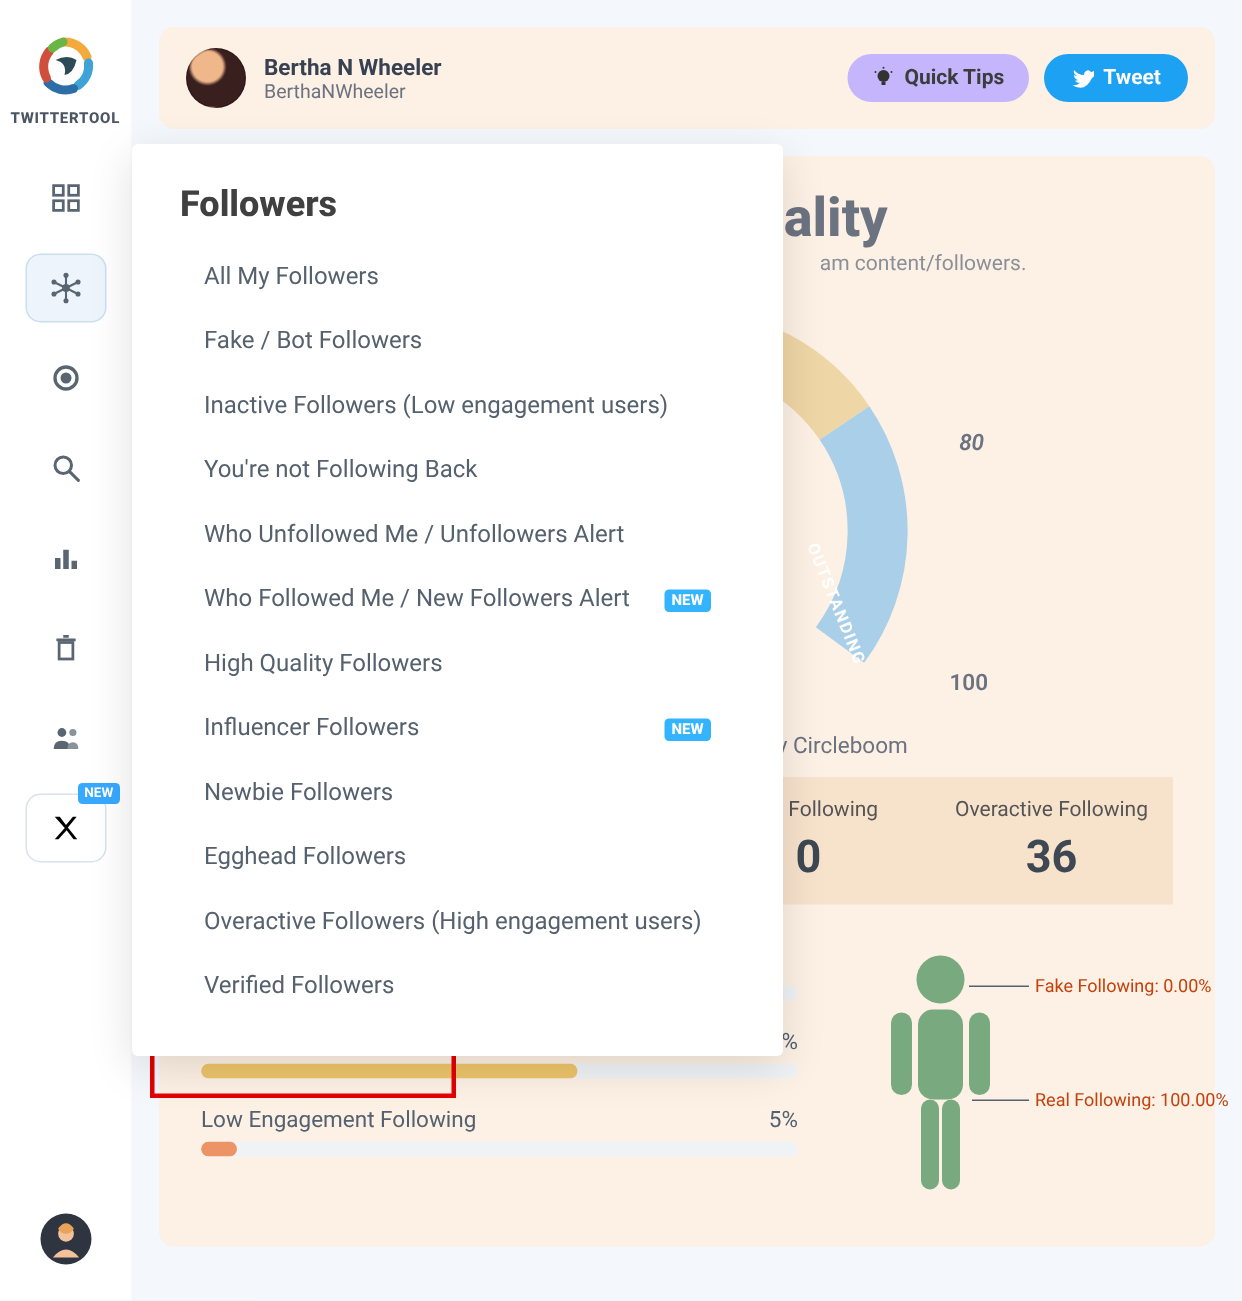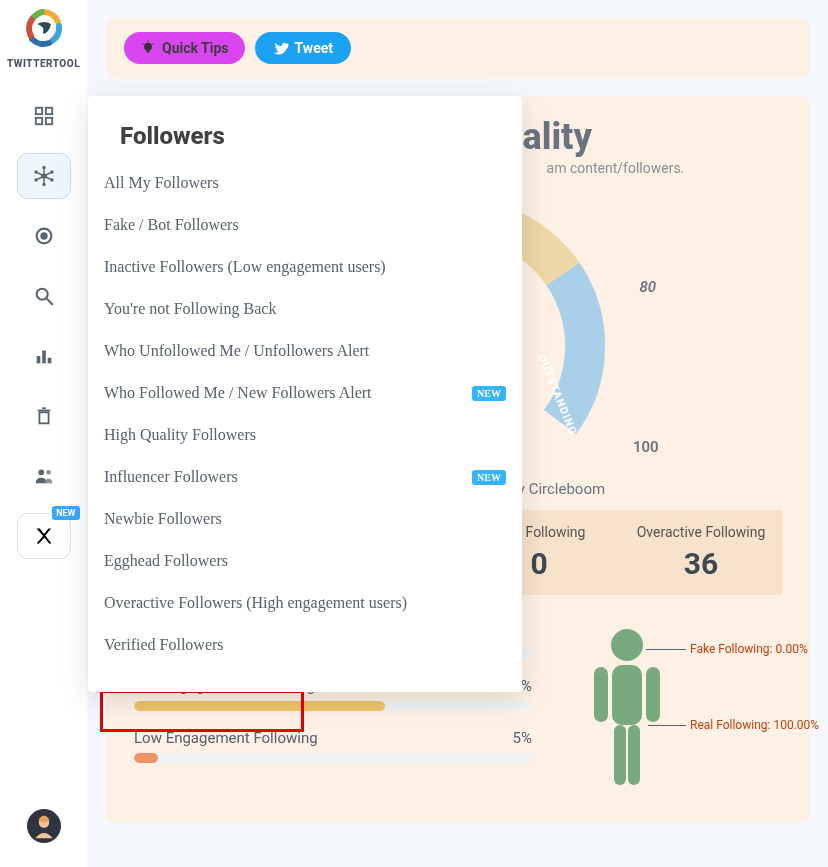--- a/index.html
+++ b/index.html
@@ -12,21 +12,21 @@
     position:relative;
     color:#374151;
   }
   
   .sidebar {
     position:absolute;
     left:0; top:0;
     width:88px; height:867px;
     background:#ffffff;
     display:flex; flex-direction:column; align-items:center;
-    padding-top:6px;
+    padding-top:22px;
     border-right:1px solid rgba(0,0,0,0.02);
   }
   .logo-wrap { text-align:center; margin-bottom:24px; }
   .brand-text { font-size:10px; font-weight:800; letter-spacing:0.5px; color:#4b5563; margin-top:4px;}
   .nav-item {
     width:54px; height:46px;
     display:flex; align-items:center; justify-content:center;
     border-radius:10px;
     margin-bottom:14px;
     color:#57606a;
@@ -66,21 +66,21 @@
   .profile { display:flex; align-items:center; gap:12px;}
   .avatar {
     width:40px; height:40px; border-radius:50%;
     background: radial-gradient(circle at 35% 30%, #f0b78a 0 28%, #3a1f1f 35% 100%);
     border:1px solid rgba(0,0,0,0.15);
   }
   .profile-name { font-weight:700; color:#374151; font-size:15px;}
   .profile-handle { font-size:13px; color:#6b7280;}
   .header-actions { display:flex; gap:10px; }
   .btn-tips {
-    background:#d946ef; color:#3c3c3c;
+    background:#c4b5fd; color:#3c3c3c;
     font-weight:700; font-size:14px;
     padding:8px 16px; border-radius:999px;
     display:flex; align-items:center; gap:6px;
     cursor:pointer;
   }
   .btn-tweet {
     background:#1da1f2; color:#fff;
     font-weight:700; font-size:14px;
     padding:8px 18px; border-radius:999px;
     display:flex; align-items:center; gap:6px;
@@ -119,25 +119,24 @@
     left:88px; top:96px;
     width:434px;
     background:#fff;
     box-shadow:0 8px 30px rgba(0,0,0,0.12);
     border-radius:4px;
     padding:26px 0 26px 0;
     z-index:100;
   }
   .dd-title { font-size:24px; font-weight:800; color:#404040; padding:0 32px 12px 32px;}
   .dd-item {
-    display:flex; justify-content:space-between; align-items:center;
-    padding:12px 16px;
+    display:flex; justify-content:space-between; align-items:flex-end;
+    padding:12px 48px;
     font-size:16px; color:#56616e;
     cursor:pointer;
-    font-family:Liberation Serif, serif;
   }
   .dd-badge {
     background:#34b4ff; color:#fff; font-size:10px; font-weight:800;
     padding:2px 5px; border-radius:3px;
   }
   .dd-highlight {
     position:absolute;
     left:100px;
     width:204px; height:42px;
     border:3px solid #e30000;
@@ -230,20 +229,27 @@
     <svg viewBox="0 0 32 32">
         <circle cx="16" cy="12" r="6" fill="#f3c29a"></circle>
         <path d="M6 30 q10-12 20 0z" fill="#f3c29a"></path>
         <path d="M10 8 q6-8 12 0 q-2 4 -6 4 t-6-4z" fill="#e7a35a"></path>
       </svg>
   </div>
 </div>
 
 <div class="main">
   <div class="header-bar">
+    <div class="profile">
+      <div class="avatar"></div>
+      <div>
+        <div class="profile-name">Bertha N Wheeler</div>
+        <div class="profile-handle">BerthaNWheeler</div>
+      </div>
+    </div>
     <div class="header-actions">
       <div class="btn-tips">
         <svg width="16" height="16" viewBox="0 0 24 24">
             <circle cx="12" cy="10" r="6" fill="#333"></circle>
             <rect x="10" y="16" width="4" height="3" fill="#333"></rect>
             <circle cx="4" cy="6" r="1" fill="#333"></circle>
             <circle cx="20" cy="6" r="1" fill="#333"></circle>
             <circle cx="12" cy="1.8" r="1" fill="#333"></circle>
           </svg>
         <span>Quick Tips</span>

